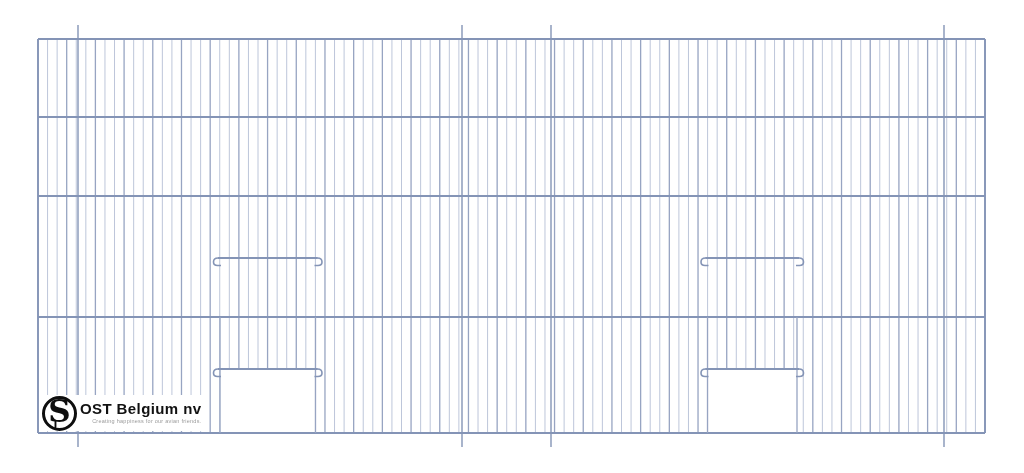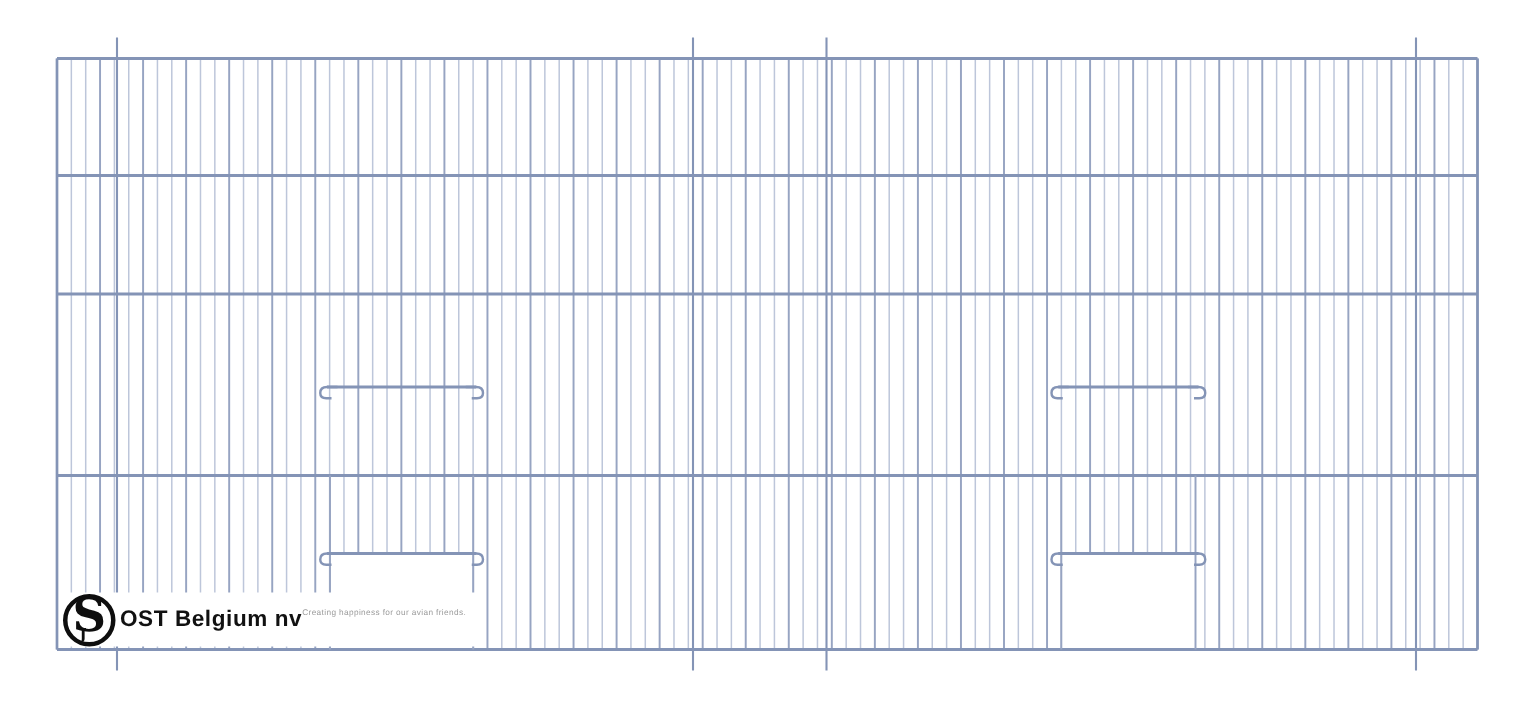--- a/index.html
+++ b/index.html
@@ -35,21 +35,21 @@
     font-size:31px;line-height:31px;
     color:#0e0e0e;
   }
   .logo-mark .mono-j{
     position:absolute;left:8px;bottom:-1px;
     font-family:"DejaVu Serif", serif;
     font-weight:bold;
     font-size:10px;line-height:10px;
     color:#0e0e0e;
   }
-  .logo-text{display:flex;flex-direction:row;justify-content:center;}
+  .logo-text{display:flex;flex-direction:column;justify-content:center;align-items:flex-end;}
   .brand-name{
     font-weight:bold;
     font-size:15px;line-height:16px;
     letter-spacing:0.4px;
     color:#111111;
     white-space:nowrap;
   }
   .brand-tagline{
     font-size:5.5px;line-height:7px;
     letter-spacing:0.25px;

